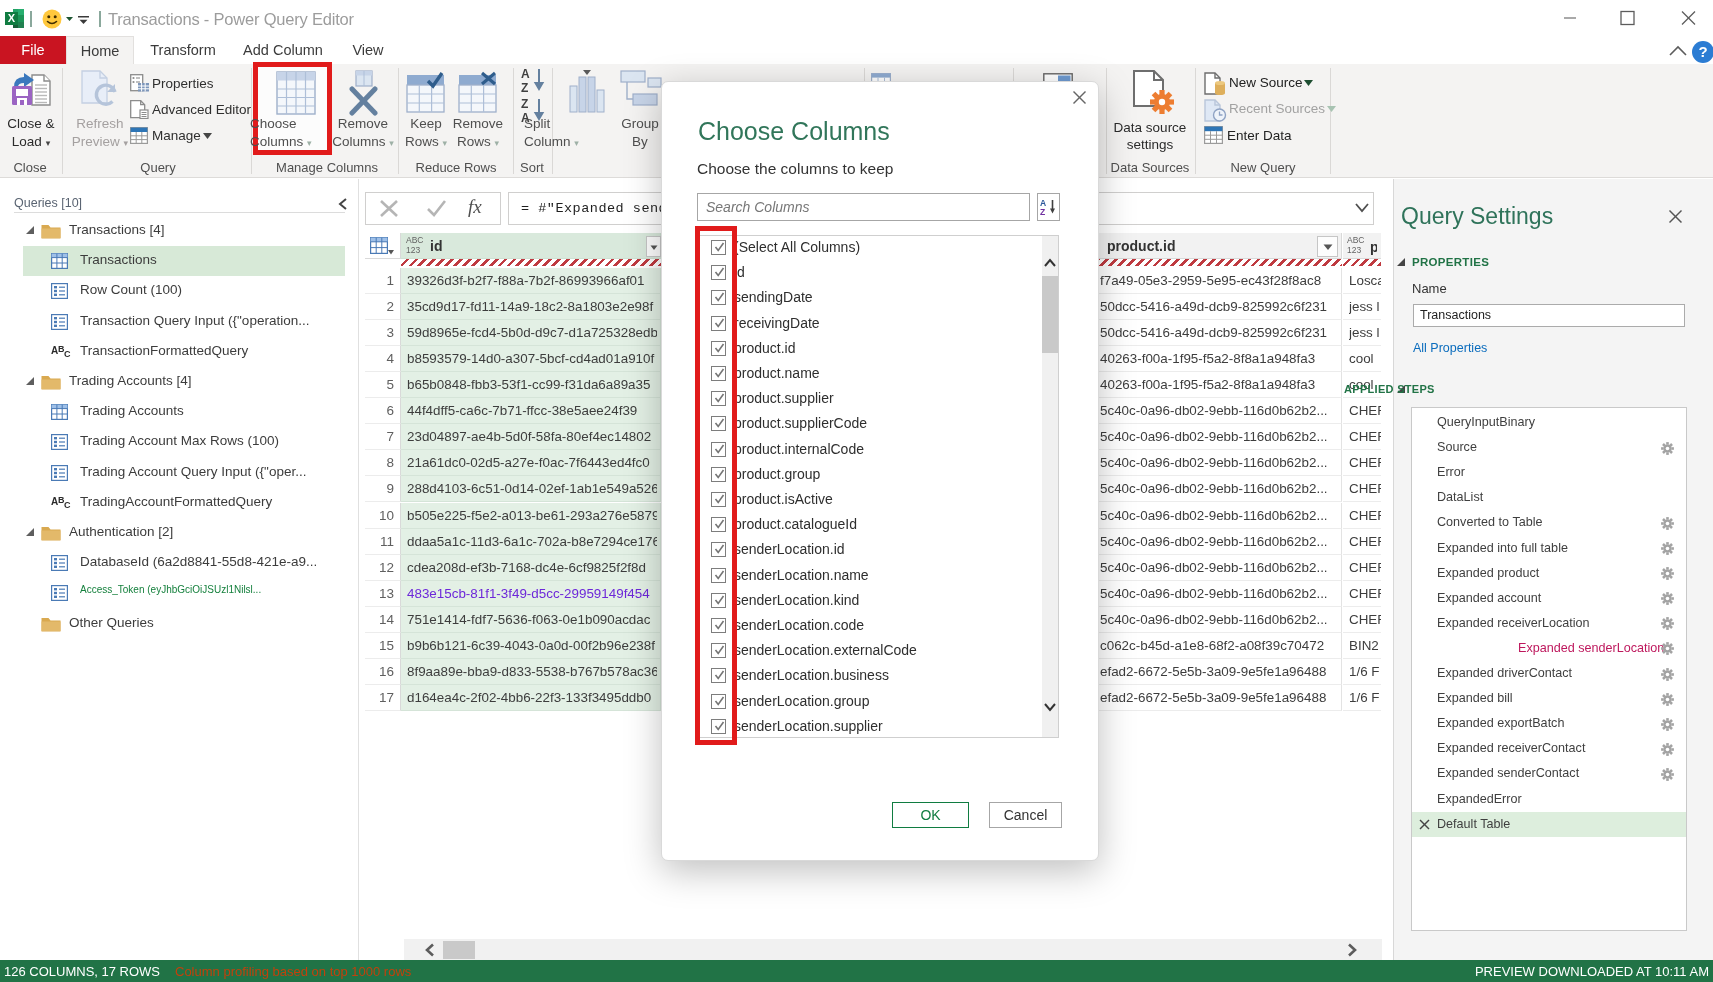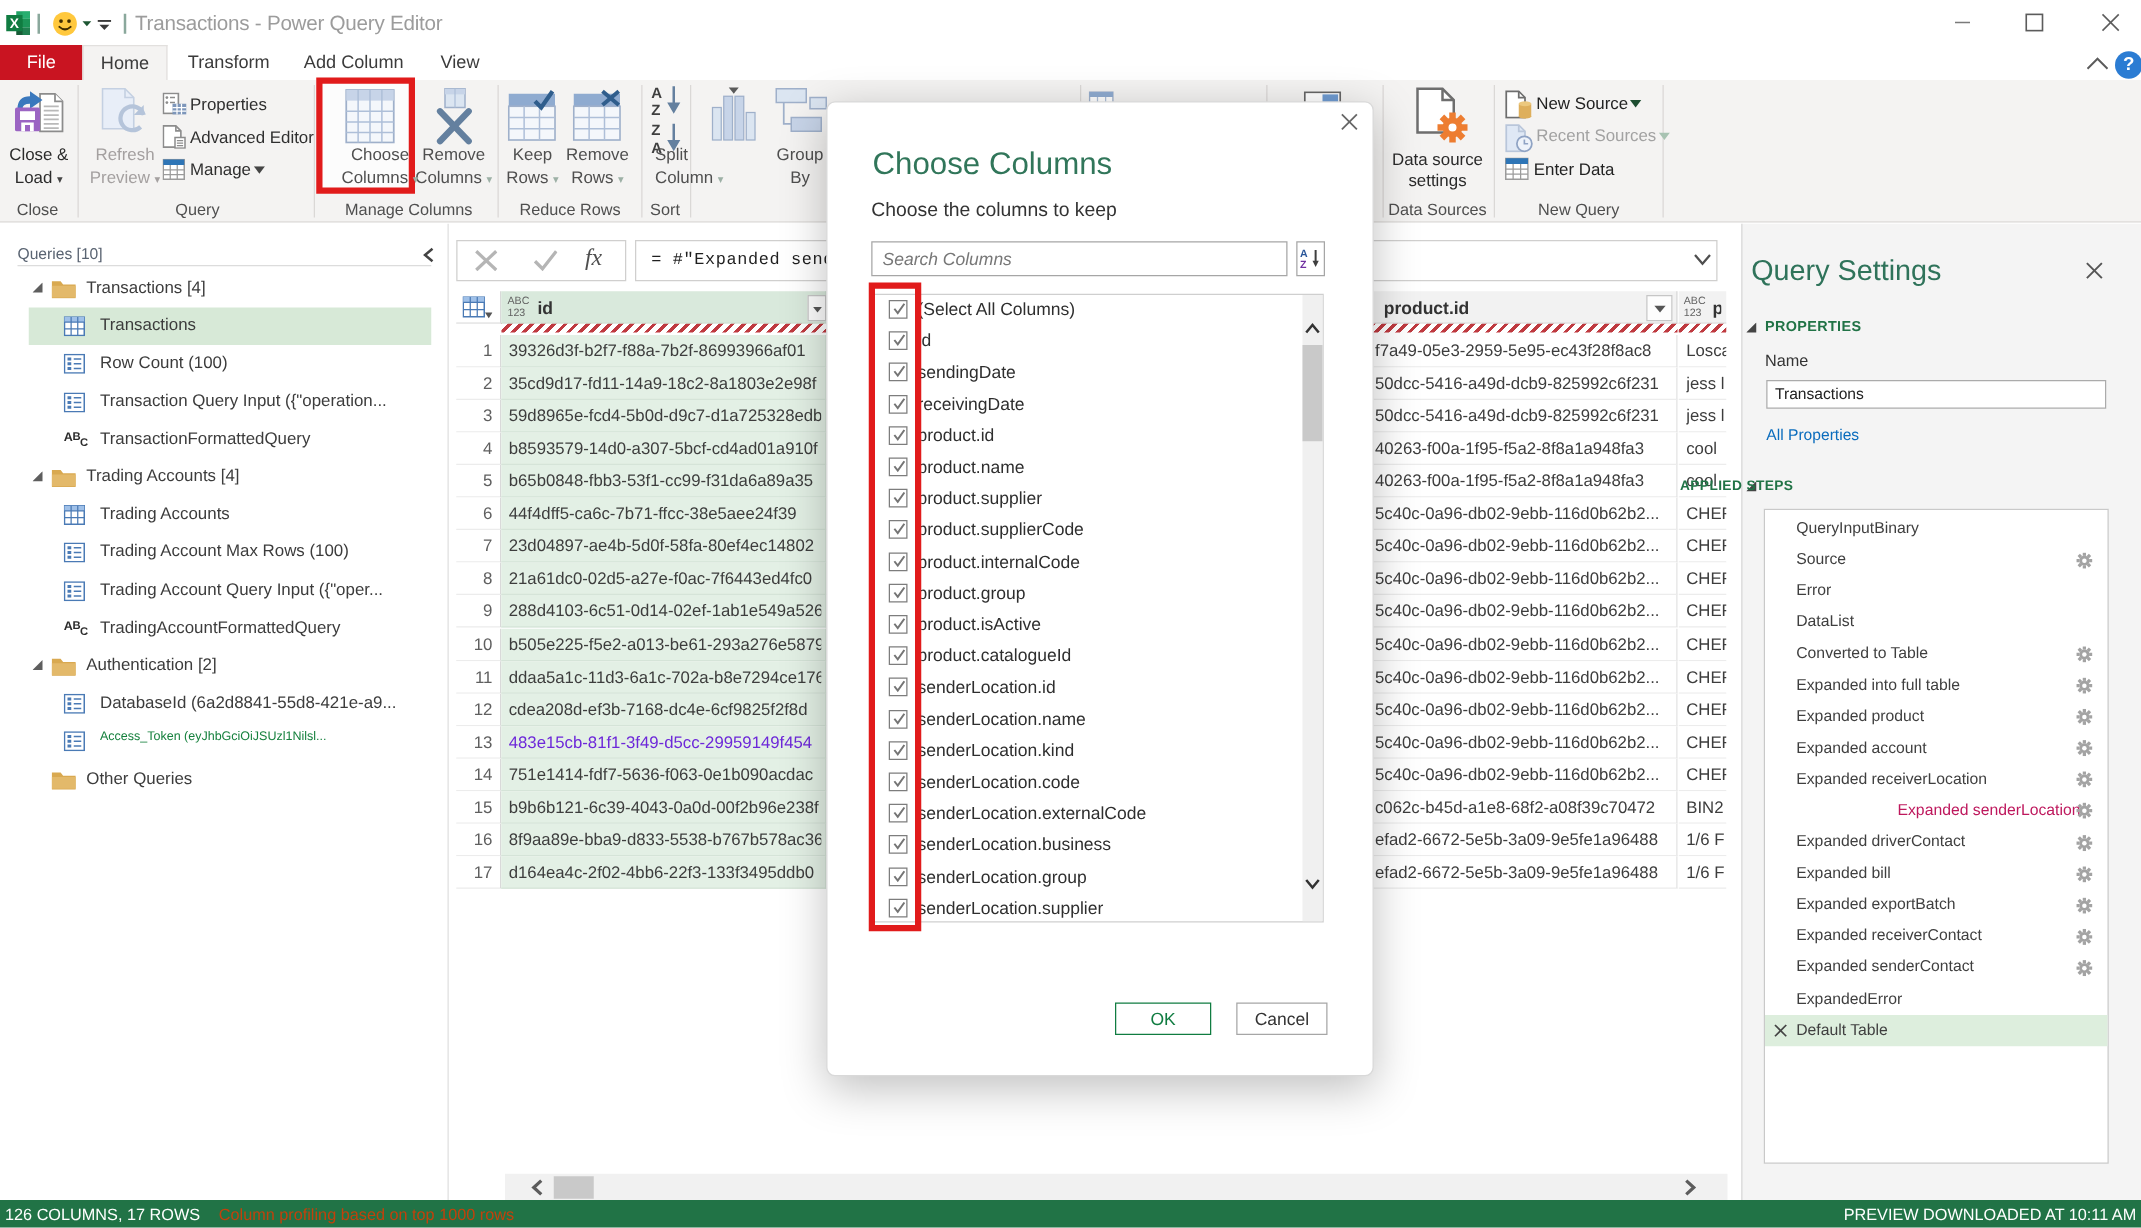--- a/index.html
+++ b/index.html
@@ -139,21 +139,21 @@
  <rect x="1" y="1" width="38" height="8.5" fill="#c7d4e8"></rect>
  <g stroke="#aebfd8" stroke-width="1.2">
   <line x1="10.5" y1="1" x2="10.5" y2="43"></line>
         <line x1="20" y1="1" x2="20" y2="43"></line>
         <line x1="29.5" y1="1" x2="29.5" y2="43"></line>
   <line x1="1" y1="18" x2="39" y2="18"></line>
         <line x1="1" y1="26.5" x2="39" y2="26.5"></line>
         <line x1="1" y1="35" x2="39" y2="35"></line>
  </g>
 </svg>
-<div class="abs" style="left:264px;top:115px;width:80px;text-align:center;font-size:13.5px;color:#4f4f4f;line-height:18px;z-index:13">Choose<br>Columns <span style="font-size:9px;color:#9db0a6">▾</span></div>
+<div class="abs" style="left:250px;top:115px;width:80px;text-align:left;font-size:13.5px;color:#4f4f4f;line-height:18px;z-index:13">Choose<br>Columns <span style="font-size:9px;color:#9db0a6">▾</span></div>
 <svg class="abs" style="left:344px;top:70px" width="40" height="46" viewBox="0 0 40 46">
  <rect x="12" y="1" width="16" height="15" fill="#dbe5f1" stroke="#9fb0ca" stroke-width="1.2"></rect>
  <rect x="12" y="1" width="16" height="4.5" fill="#c7d4e8"></rect>
  <line x1="20" y1="1" x2="20" y2="16" stroke="#aebfd8" stroke-width="1"></line>
  <g stroke="#64809f" stroke-width="5" stroke-linecap="round">
   <line x1="8" y1="19" x2="31" y2="43"></line>
         <line x1="31" y1="19" x2="8" y2="43"></line>
  </g>
 </svg>
 <div class="abs" style="left:323px;top:115px;width:80px;text-align:center;font-size:13.5px;color:#4f4f4f;line-height:18px">Remove<br>Columns <span style="font-size:9px;color:#9db0a6">▾</span></div>

